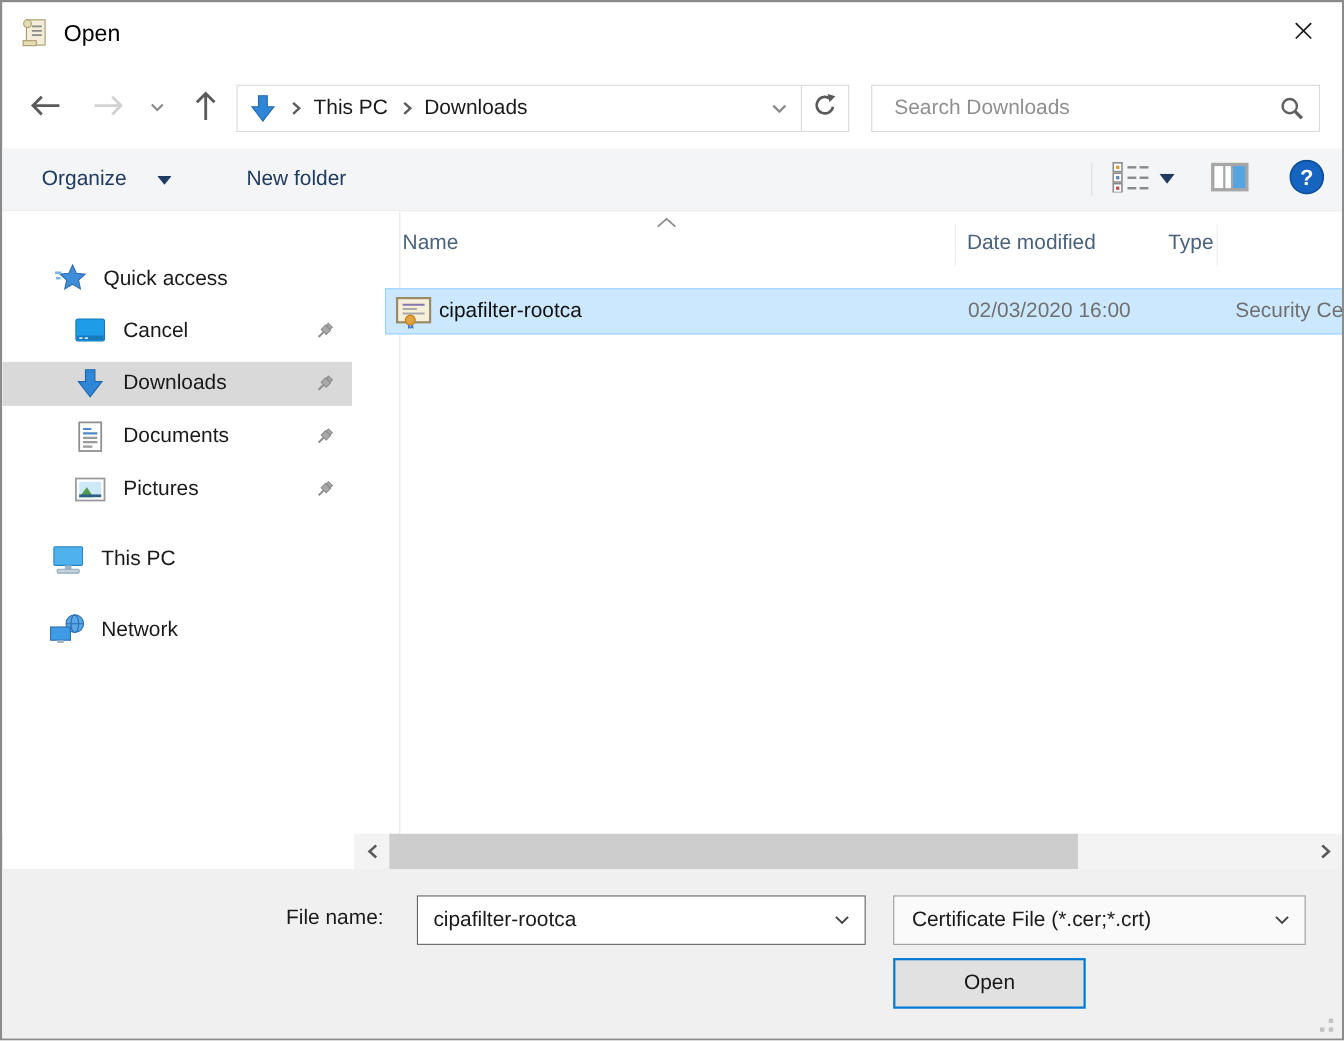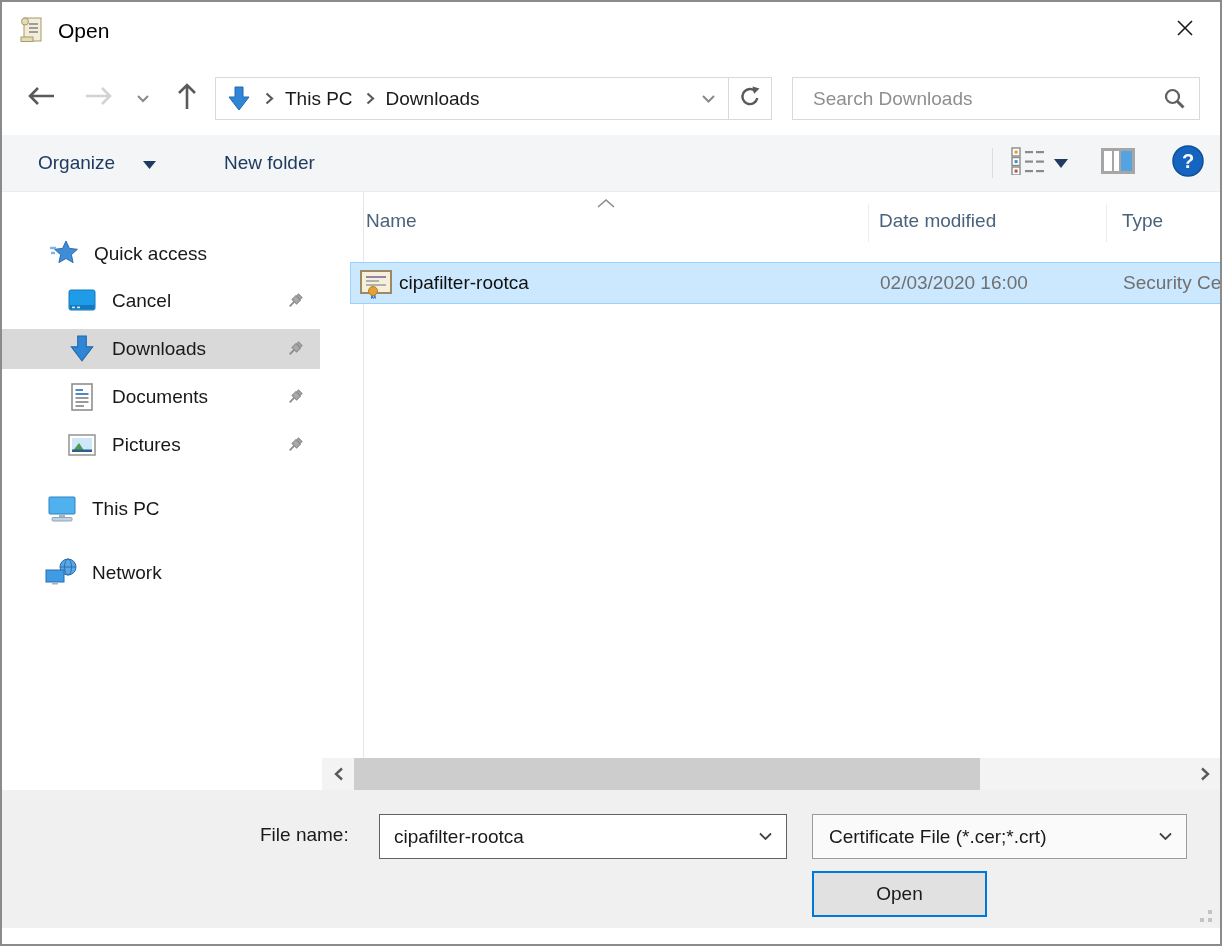--- a/index.html
+++ b/index.html
@@ -58,40 +58,40 @@
   .side-row .icon { display: flex; align-items: center; justify-content: center; width: 36px; }
   .side-row .lbl { margin-left: 12px; white-space: nowrap; }
   .row-qa .icon { margin-left: 44px; }
   .row-child .icon { margin-left: 62px; }
   .row-root .icon { margin-left: 42px; }
   .side-selected { background: #d9d9d9; }
   .pin { position: absolute; left: 284px; top: 11px; }
 
   
   .col-hdr { position: absolute; top: 208px; font-size: 19px; color: #4a637d; cursor: default; }
-  .hdr-name { left: 364px; } .hdr-date { left: 877px; } .hdr-type { left: 1120px; text-align: right; }
+  .hdr-name { left: 364px; } .hdr-date { left: 877px; } .hdr-type { left: 1060px; text-align: right; }
   .sort-chevron { position: absolute; left: 594px; top: 192px; }
   .col-sep { position: absolute; top: 202px; width: 1px; height: 38px; background: #ededed; }
   .sep1 { left: 866px; } .sep2 { left: 1104px; }
   .file-row { position: absolute; left: 348px; top: 260px; width: 872px; height: 42px;
               background: #cce8ff; border: 1px solid #99d1ff; overflow: hidden; }
   .file-row .f-icon { position: absolute; left: 8px; top: 5px; }
   .file-row .f-name { position: absolute; left: 48px; top: 9px; font-size: 19px; color: #111; white-space: nowrap; }
   .file-row .f-date { position: absolute; left: 529px; top: 9px; font-size: 19px; color: #707070; white-space: nowrap; }
   .file-row .f-type { position: absolute; left: 772px; top: 9px; font-size: 19px; color: #707070; white-space: nowrap; }
 
   
   .hscroll { position: absolute; left: 320px; top: 756px; width: 900px; height: 32px; background: #f3f3f3; }
   .hs-arrow { position: absolute; top: 0; width: 30px; height: 32px;
               display: flex; align-items: center; justify-content: center; }
   .hs-left { left: 2px; } .hs-right { right: 2px; }
   .hs-thumb { position: absolute; left: 32px; top: 0; width: 626px; height: 32px; background: #cdcdcd; }
 
   
-  .footer { position: absolute; left: 0; top: 788px; width: 100%; height: 138px; background: #f0f0f0; }
+  .footer { position: absolute; left: 0; top: 788px; width: 100%; height: 154px; background: #f0f0f0; }
   .fn-label { position: absolute; left: 258px; top: 34px; font-size: 19px; color: #1a1a1a; }
   .combo { position: absolute; top: 24px; height: 45px; display: flex; align-items: center; }
   .fn-combo { left: 377px; width: 408px; background: #fff; border: 1px solid #626262; }
   .fn-combo input { flex: 1; border: none; outline: none; background: transparent;
                     font-size: 19px; color: #1a1a1a; padding-left: 14px;
                     font-family: "Liberation Sans", sans-serif; }
   .ft-combo { left: 810px; width: 375px; background: #fafafa; border: 1px solid #9a9a9a; }
   .ft-combo .ft-text { flex: 1; font-size: 19px; color: #1a1a1a; padding-left: 16px; white-space: nowrap; }
   .combo-chev { width: 42px; display: flex; align-items: center; justify-content: center; }
   .btn { position: absolute; top: 81px; width: 175px; height: 46px; font-size: 19px;

